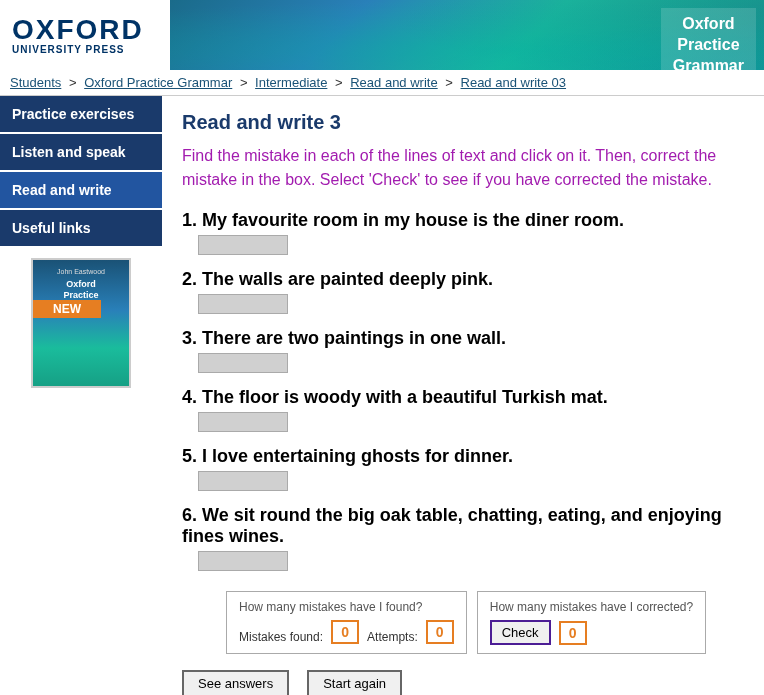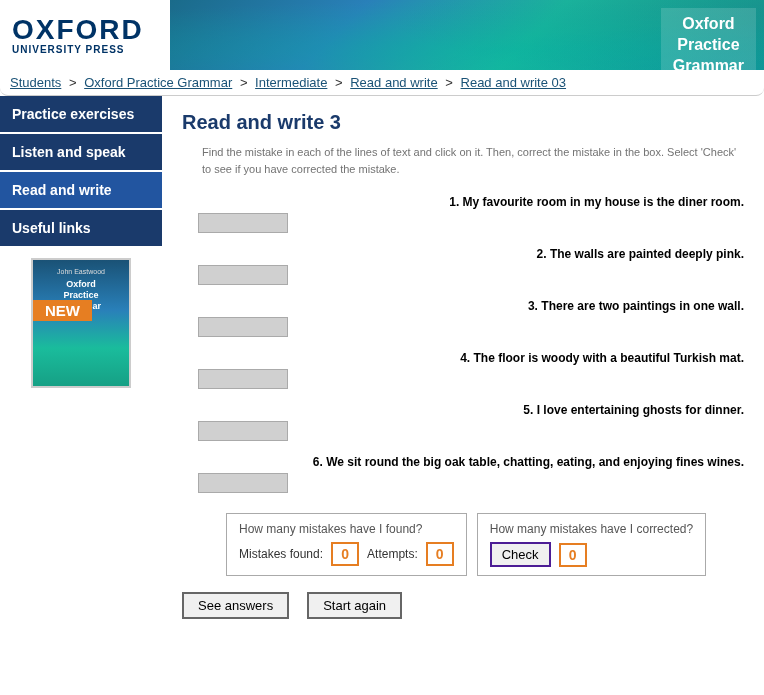--- a/index.html
+++ b/index.html
@@ -62,21 +62,20 @@
       font-weight: bold;
       line-height: 1.3;
     }
 
     
     #breadcrumb {
       background: #fff;
       padding: 5px 10px;
       font-size: 13px;
       border-bottom: 1px solid #ccc;
-      border-radius: 8px;
     }
     #breadcrumb a {
       color: #1a5276;
       text-decoration: underline;
     }
     #breadcrumb span {
       color: #333;
       margin: 0 4px;
     }
 
@@ -110,23 +109,23 @@
       display: flex;
       flex-direction: column;
       align-items: center;
       justify-content: flex-start;
       padding: 6px;
       position: relative;
     }
     #book-cover .book-badge {
       background: #e67e22;
       color: #fff;
-      font-size: 15px;
-      font-weight: bold;
-      padding: 2px 12px;
+      font-size: 12px;
+      font-weight: bold;
+      padding: 2px 20px;
       position: absolute;
       left: 0;
       top: 40px;
     }
     #book-cover .book-title {
       color: #fff;
       font-size: 9px;
       font-weight: bold;
       text-align: center;
       margin-top: 4px;
@@ -144,36 +143,34 @@
       flex: 1;
       padding: 15px 20px;
     }
     #page-title {
       font-size: 20px;
       font-weight: bold;
       color: #1a3a6b;
       margin-bottom: 10px;
     }
     #instructions {
-      font-size: 11px;
-      color: #737373;
+      font-size: 16px;
+      color: #a21caf;
       margin-bottom: 18px;
       line-height: 1.5;
-      margin-left: 20px;
     }
 
     .question-item {
       margin-bottom: 14px;
     }
     .question-text {
-      font-size: 12px;
+      font-size: 18px;
       font-weight: bold;
       color: #000;
       margin-bottom: 4px;
-      text-align: right;
     }
     .question-number {
       font-weight: bold;
     }
     .answer-input {
       display: block;
       width: 90px;
       height: 20px;
       background: #d0d0d0;
       border: 1px solid #aaa;
@@ -195,21 +192,21 @@
       padding: 8px 12px;
       font-size: 12px;
     }
     .stats-box .stats-title {
       color: #555;
       margin-bottom: 6px;
       font-size: 12px;
     }
     .stats-row {
       display: flex;
-      align-items: center;
+      align-items: flex-end;
       gap: 8px;
       flex-wrap: wrap;
     }
     .count-box {
       border: 2px solid #e67e22;
       color: #e67e22;
       font-weight: bold;
       font-size: 14px;
       width: 28px;
       height: 24px;

